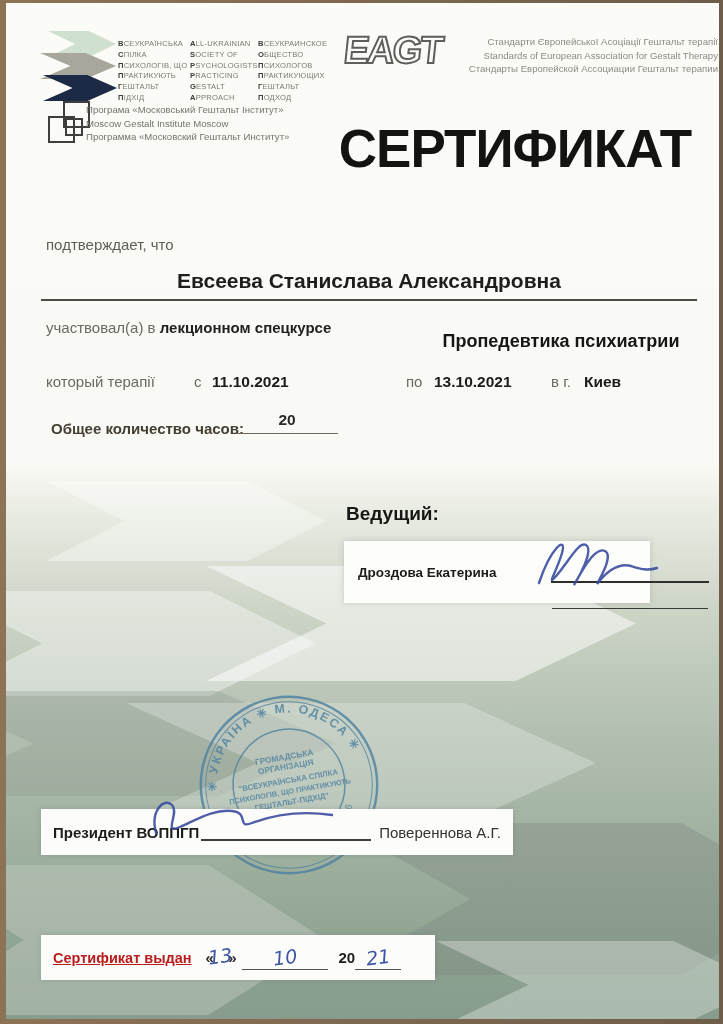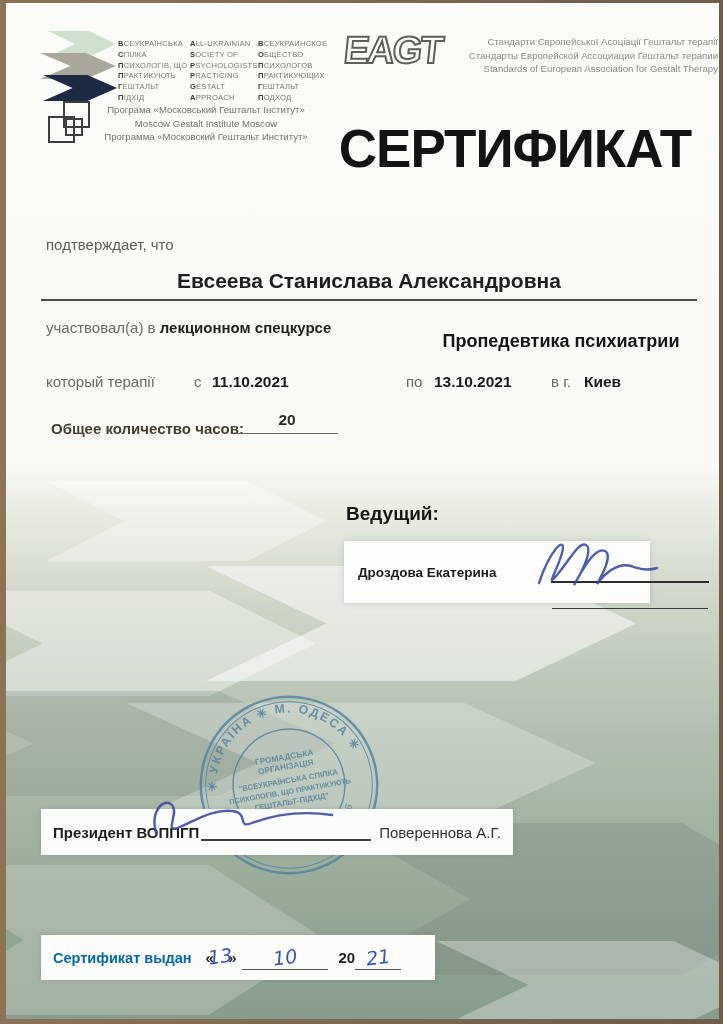--- a/index.html
+++ b/index.html
@@ -16,21 +16,21 @@
   .logo-chevrons { position:absolute; left:34px; top:28px; width:80px; height:74px; }
   .logo-chevrons .c { position:absolute; height:26px; clip-path:polygon(0 0,60% 0,100% 50%,60% 100%,0 100%,40% 50%); }
   .soc-col { position:absolute; top:36px; font-size:7.6px; line-height:10.8px; letter-spacing:.2px; color:#7b7b74; }
   .soc-col div::first-letter { font-weight:bold; color:#3c3c38; }
   .eagt { position:absolute; left:338px; top:26px; font-size:38px; font-weight:800; letter-spacing:-2px;
           color:transparent; -webkit-text-stroke:2px #5e5e5a; transform:skewX(-6deg); }
   .standards { position:absolute; left:420px; top:32px; width:292px; text-align:right;
                font-size:9.6px; line-height:13.5px; color:#8c8c86; }
   .sq-logo { position:absolute; left:42px; top:98px; width:52px; height:52px; }
   .sq-logo span { position:absolute; border:2.5px solid #3e3e3c; background:transparent; }
-  .program { position:absolute; left:80px; top:100px; width:240px; text-align:center;
+  .program { position:absolute; left:80px; top:100px; width:240px; text-align:left;
              font-size:9.6px; line-height:13.5px; color:#74746e; }
   .title { position:absolute; left:303px; top:115px; width:412px; text-align:center;
            font-size:53px; font-weight:800; letter-spacing:-1px; color:#131311; }
   
   .confirms { position:absolute; left:40px; top:233px; font-size:15px; color:#5f5f59; }
   .name-line { position:absolute; left:35px; top:266px; width:656px; text-align:center;
                font-size:21px; font-weight:bold; color:#1e1e1c; border-bottom:2px solid #4c4c46; padding-bottom:6px; }
   .row-part { position:absolute; left:40px; top:316px; font-size:15px; color:#6a6a63; }
   .row-part b { color:#22221f; }
   .course { position:absolute; left:400px; top:328px; width:310px; text-align:center;
@@ -54,21 +54,21 @@
   
   .pres-strip { position:absolute; left:35px; top:806px; width:472px; height:46px; background:#fcfcfa;
                 display:flex; align-items:center; padding:0 12px; box-shadow:0 0 5px rgba(90,100,90,.25); }
   .pres-label { font-size:15px; font-weight:bold; color:#1d1d1b; white-space:nowrap; }
   .pres-line { flex:1; margin:0 8px 0 2px; border-bottom:2px solid #3c3c3a; height:18px; position:relative; }
   .pres-name { font-size:15px; color:#33332f; white-space:nowrap; }
   .pres-sig { position:absolute; left:130px; top:782px; width:210px; height:60px; }
   
   .issue-strip { position:absolute; left:35px; top:932px; width:394px; height:45px; background:#fcfcfa;
                  display:flex; align-items:center; padding:0 12px; box-shadow:0 0 5px rgba(90,100,90,.25); }
-  .issue-label { font-size:14.5px; font-weight:bold; color:#0369a1; white-space:nowrap; }
+  .issue-label { font-size:14.5px; font-weight:bold; color:#b91c1c; white-space:nowrap;text-decoration:underline; }
   .quote { font-size:15px; font-weight:bold; color:#2a2a28; }
   .hand { font-family:"DejaVu Sans", sans-serif; font-style:italic; color:#3c55a5; font-size:19px;
           display:inline-block; transform:rotate(-7deg); }
   .blank { display:inline-block; border-bottom:1.8px solid #55504a; text-align:center; height:24px; }
   .century { font-size:15px; font-weight:bold; color:#1d1d1b; margin-left:10px; }
 </style>
 </head>
 <body>
 
 <div class="photo">
@@ -111,22 +111,22 @@
     <div>ПСИХОЛОГОВ</div>
         <div>ПРАКТИКУЮЩИХ</div>
     <div>ГЕШТАЛЬТ</div>
         <div>ПОДХОД</div>
   </div>
 
   <div class="eagt">EAGT</div>
 
   <div class="standards">
     <div>Стандарти Європейської Асоціації Гештальт терапії</div>
+    <div>Standards of  European Association for Gestalt Therapy</div>
     <div>Стандарты Европейской Ассоциации Гештальт терапии</div>
-    <div>Standards of  European Association for Gestalt Therapy</div>
   </div>
 
   <div class="sq-logo">
     <span style="left:15px;top:0;width:27px;height:27px;"></span>
     <span style="left:0;top:15px;width:27px;height:27px;"></span>
     <span style="left:17px;top:17px;width:18px;height:18px;"></span>
   </div>
   <div class="program">
     <div>Програма «Московський Гештальт Інститут»</div>
     <div>Moscow Gestalt Institute Moscow</div>

